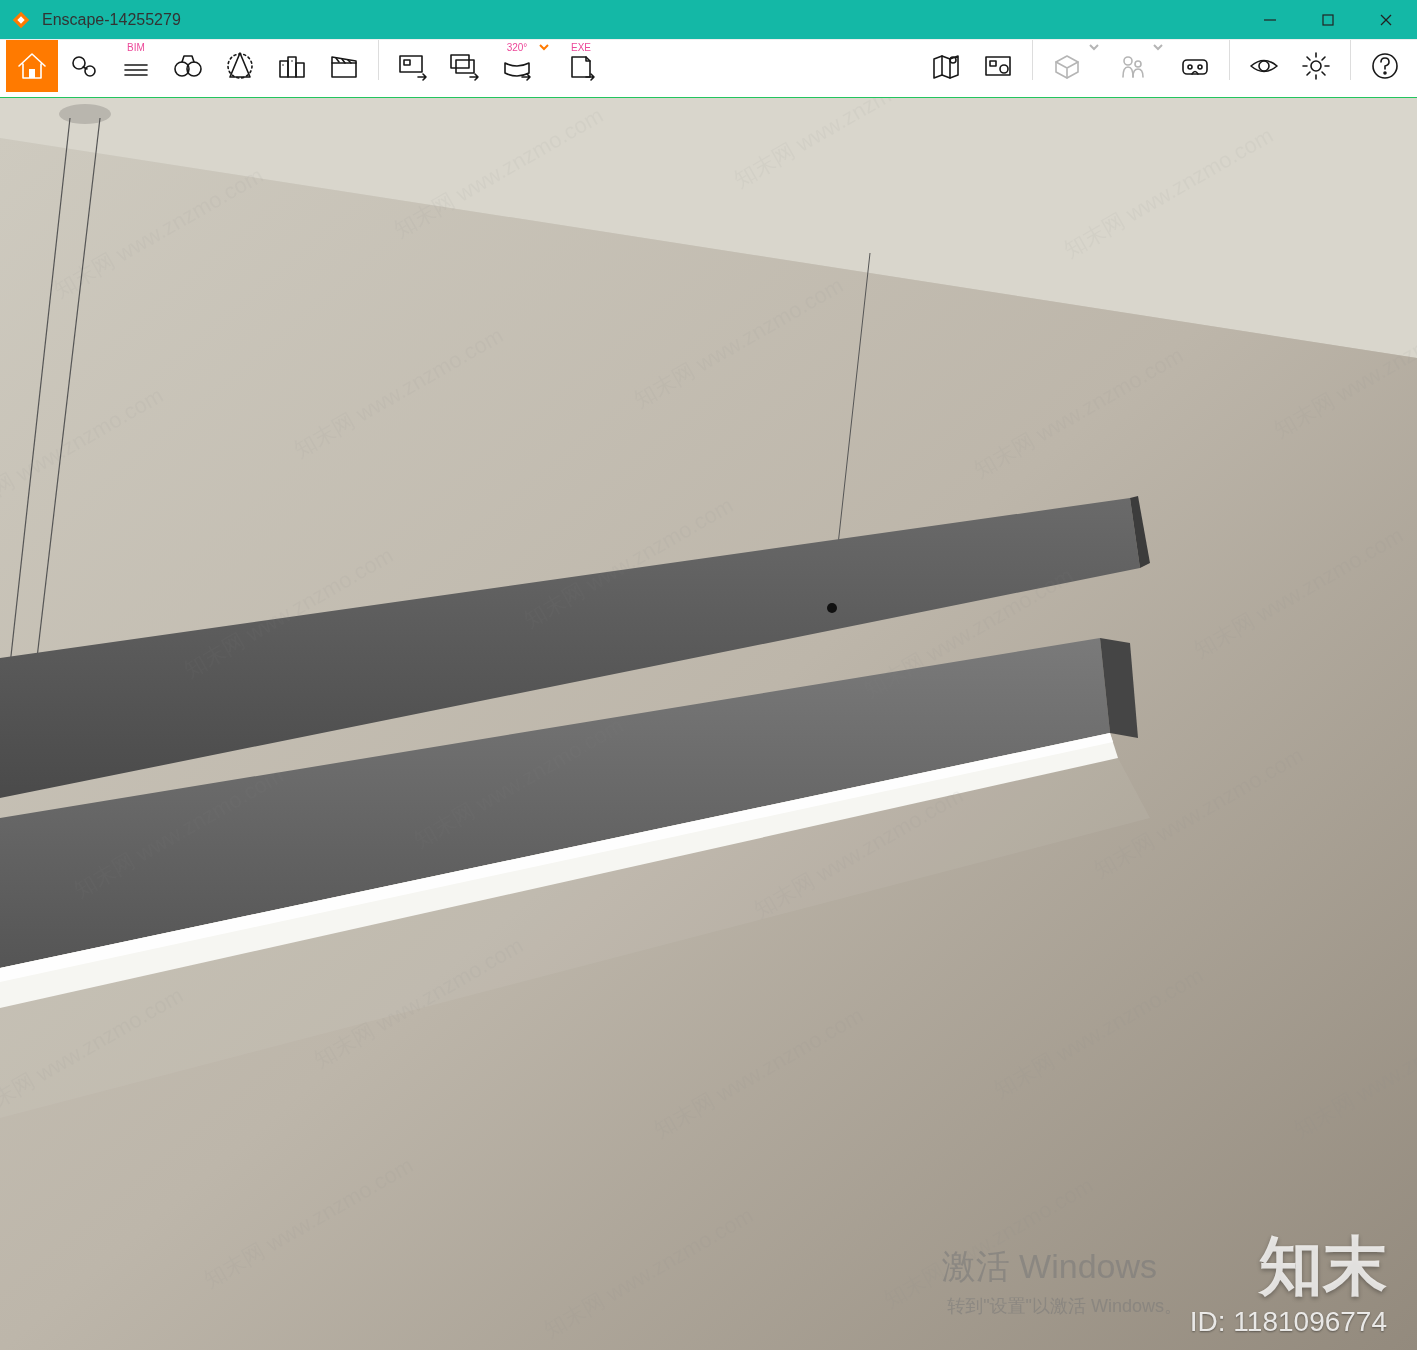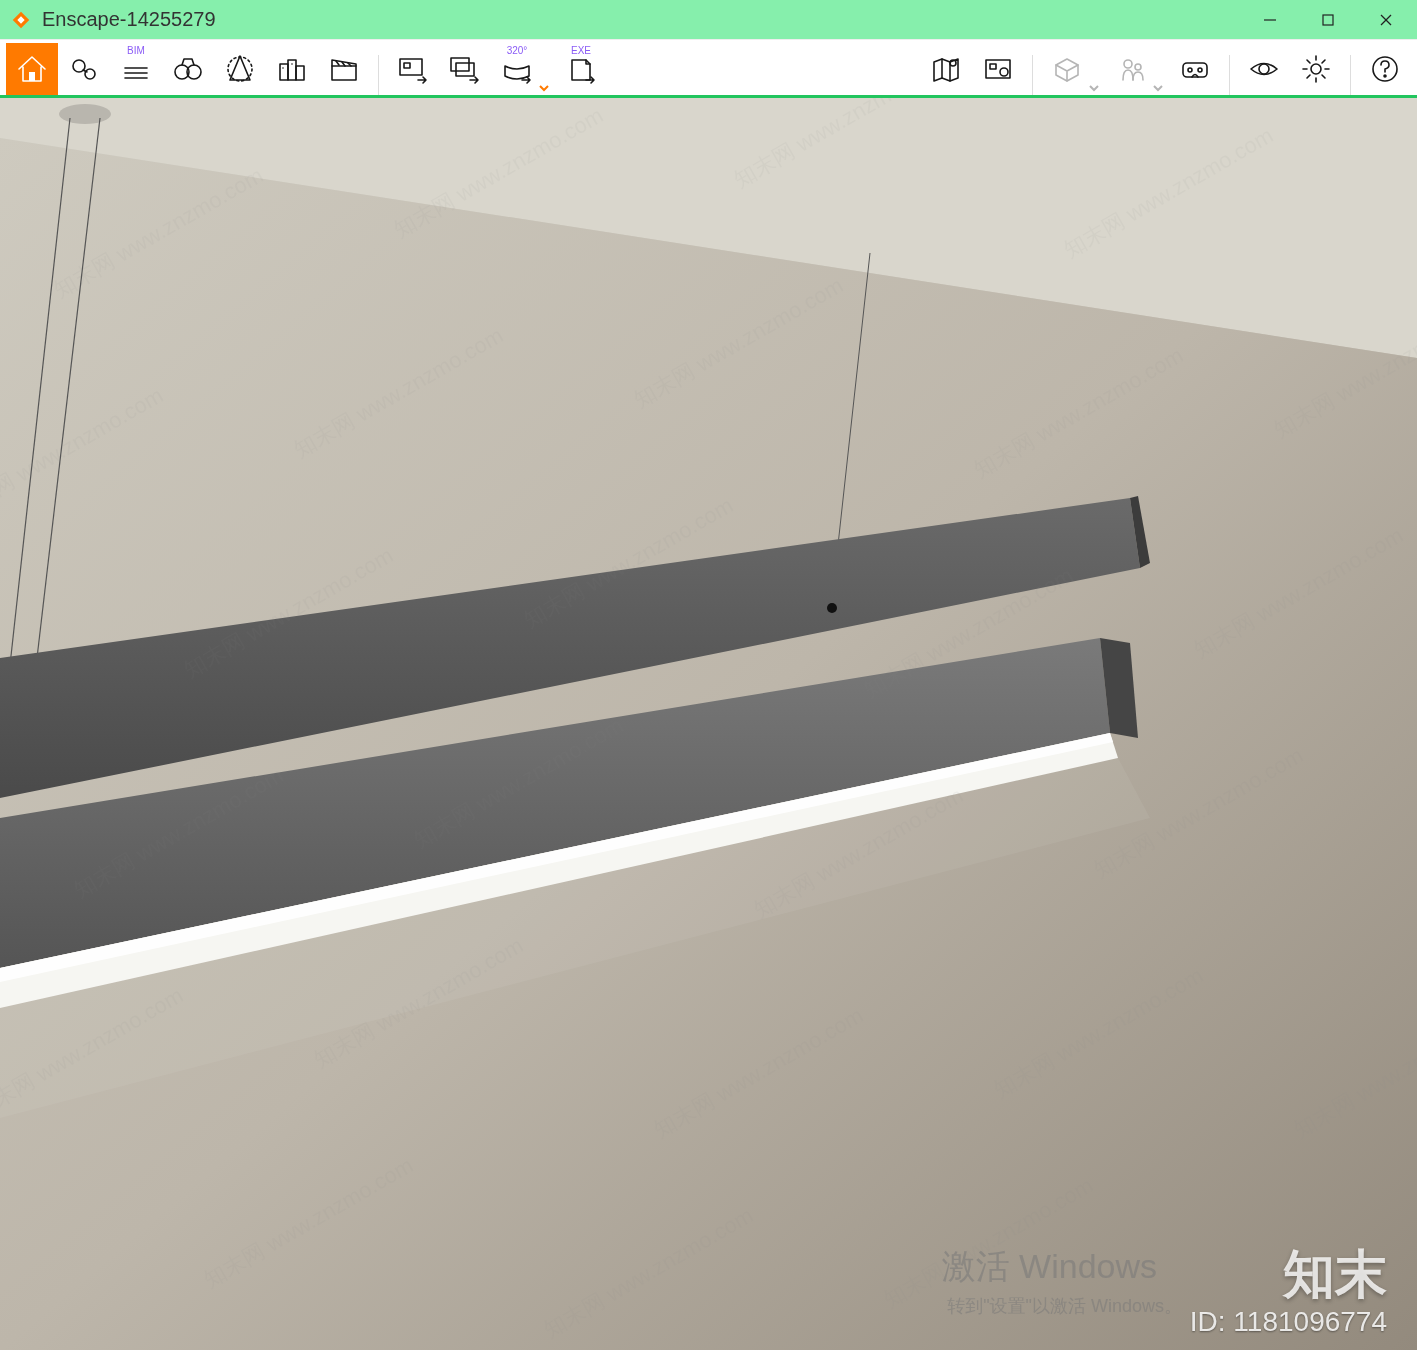--- a/index.html
+++ b/index.html
@@ -1,41 +1,41 @@
 <!DOCTYPE html>
 <html><head>
 <meta charset="utf-8">
 <style>
   * { box-sizing: border-box; }
   html, body { margin: 0; padding: 0; width: 1417px; height: 1350px; font-family: "Segoe UI", Arial, sans-serif; overflow: hidden; background: #fff; }
   
-  .titlebar { height: 40px; display: flex; align-items: center; padding: 0 2px 0 10px; background: #86efac; border-bottom: 1px solid #eee; font-size: 20px; color: #333; }
+  .titlebar { height: 40px; display: flex; align-items: center; padding: 0 2px 0 10px; background: #14b8a6; border-bottom: 1px solid #eee; font-size: 16px; color: #333; }
   .titlebar .logo { width: 22px; height: 22px; margin-right: 10px; }
   .titlebar .title-text { flex: 0 0 auto; }
   .titlebar .spacer { flex: 1; }
   .winbtn { width: 58px; height: 40px; display: flex; align-items: center; justify-content: center; }
   .winbtn svg { stroke: #222; stroke-width: 1.2; fill: none; }
   
-  .toolbar { height: 58px; display: flex; align-items: flex-end; padding: 0 6px; background: #fff; border-bottom: 3px solid #22c55e; font-size: 12px; color: #8b5cf6; position: relative; }
+  .toolbar { height: 58px; display: flex; align-items: flex-start; padding: 0 6px; background: #fff; border-bottom: 1px solid #22c55e; font-size: 12px; color: #ec4899; position: relative; }
   .tbtn { width: 52px; height: 52px; display: flex; flex-direction: column; align-items: center; justify-content: center; position: relative; }
   .tbtn svg { width: 34px; height: 34px; }
   .tbtn.sel { background: #ff7a00; }
   .tbtn.sel svg { stroke: #fff !important; fill: #fff !important; }
   .tbtn .cap { font-size: 10px; position: absolute; top: 2px; }
   .tsep { width: 1px; height: 40px; background: #ddd; margin: 0 8px; }
   .tspacer { flex: 1; }
   .chev { width: 14px; height: 14px; margin-left: -6px; margin-right: 4px; }
   .arrow-under { position: absolute; left: 700px; top: 94px; color: #ff7a00; font-size: 20px; }
   
   .viewport { position: absolute; left: 0; top: 98px; right: 0; bottom: 0; background: linear-gradient(155deg, #d6d5cc 0%, #ccc8bd 40%, #aaa297 100%); overflow: hidden; }
   .viewport svg.scene { position: absolute; left: 0; top: 0; }
   
   .wm-repeat { position: absolute; inset: 0; pointer-events: none; opacity: 0.07; color: #888; font-size: 22px; }
   .wm-repeat span { position: absolute; transform: rotate(-30deg); white-space: nowrap; }
-  .wm-brand { position: absolute; right: 30px; bottom: 40px; color: rgba(255,255,255,.8); font-size: 52px; font-weight: 700; text-shadow: 0 2px 4px rgba(0,0,0,.3); }
+  .wm-brand { position: absolute; right: 30px; bottom: 40px; color: rgba(255,255,255,.8); font-size: 64px; font-weight: 700; text-shadow: 0 2px 4px rgba(0,0,0,.3); }
   .wm-id { position: absolute; right: 30px; bottom: 12px; color: rgba(255,255,255,.85); font-size: 28px; text-shadow: 0 1px 2px rgba(0,0,0,.4); }
   .wm-winact { position: absolute; right: 260px; bottom: 60px; color: rgba(120,120,120,.55); font-size: 34px; }
   .wm-winact2 { position: absolute; right: 235px; bottom: 32px; color: rgba(120,120,120,.5); font-size: 18px; }
   .icn { stroke: #181818; stroke-width: 1.6; fill: none; stroke-linejoin: round; stroke-linecap: round; }
   .icn.dis { stroke: #b5b5b5; }
   .icn.fillw { fill: #fff; }
 </style>
 </head>
 <body>
 

